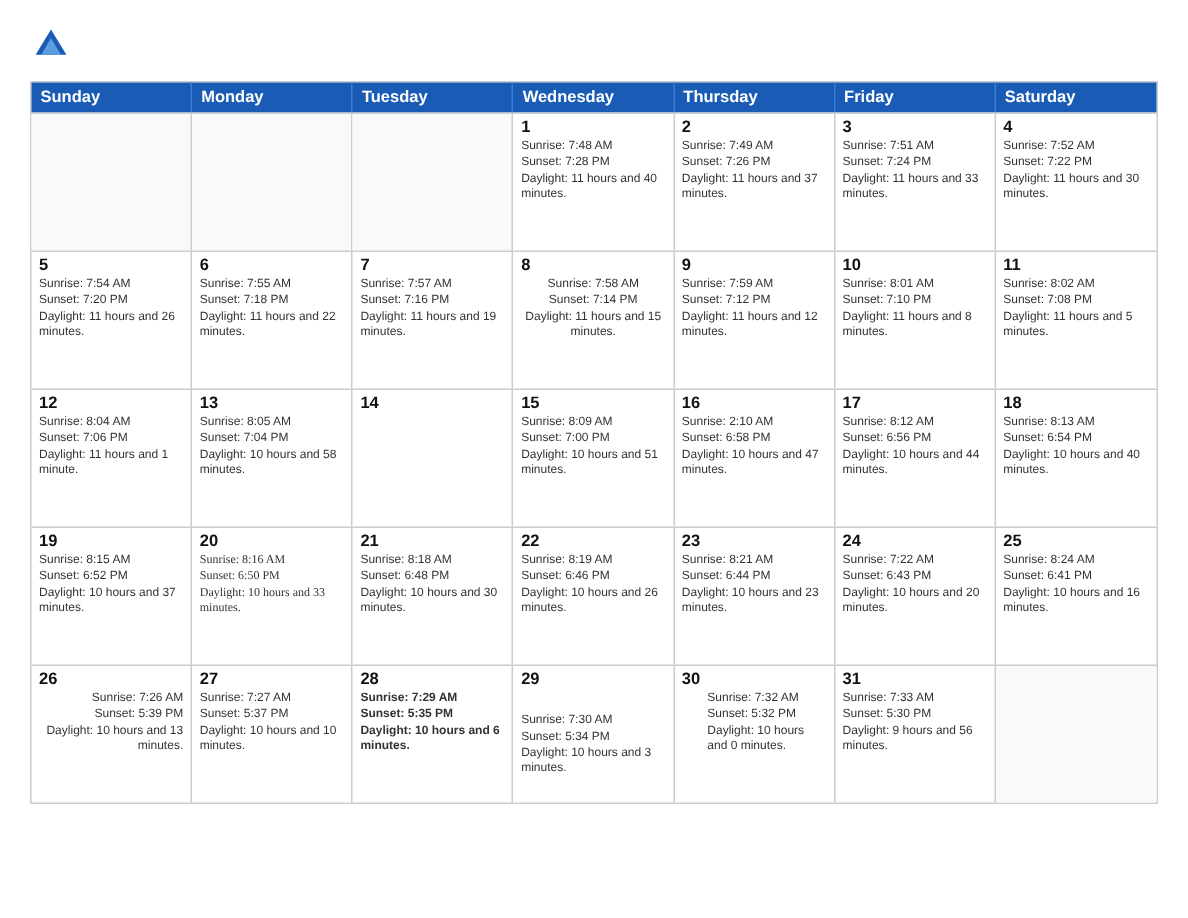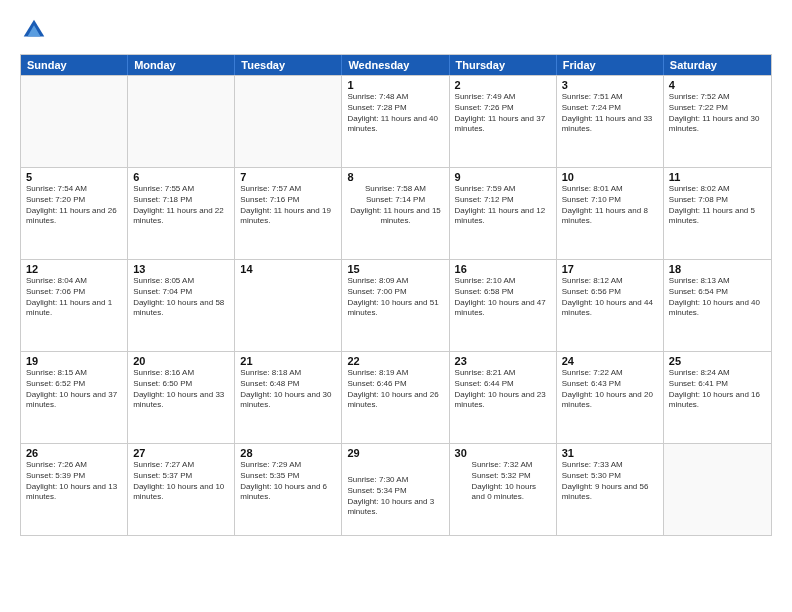--- a/index.html
+++ b/index.html
@@ -254,21 +254,21 @@
         </div>
         <div class="cal-row">
           <div class="cal-cell">
             <div class="day-num">19</div>
             <div class="cell-text" style="white-space: pre-line;">Sunrise: 8:15 AM
 Sunset: 6:52 PM
 Daylight: 10 hours and 37 minutes.</div>
           </div>
           <div class="cal-cell">
             <div class="day-num">20</div>
-            <div class="cell-text" style="white-space: pre-line;">Sunrise: 8:16 AM
+            <div class="cell-text" style="white-space: pre-line; font-family: Liberation Serif, serif;">Sunrise: 8:16 AM
 Sunset: 6:50 PM
 Daylight: 10 hours and 33 minutes.</div>
           </div>
           <div class="cal-cell">
             <div class="day-num">21</div>
             <div class="cell-text" style="white-space: pre-line;">Sunrise: 8:18 AM
 Sunset: 6:48 PM
 Daylight: 10 hours and 30 minutes.</div>
           </div>
           <div class="cal-cell">
@@ -292,33 +292,33 @@
           <div class="cal-cell">
             <div class="day-num">25</div>
             <div class="cell-text" style="white-space: pre-line;">Sunrise: 8:24 AM
 Sunset: 6:41 PM
 Daylight: 10 hours and 16 minutes.</div>
           </div>
         </div>
         <div class="cal-row">
           <div class="cal-cell">
             <div class="day-num">26</div>
-            <div class="cell-text" style="white-space: pre-line;">Sunrise: 7:26 AM
+            <div class="cell-text" style="white-space: pre-line; text-align: right;">Sunrise: 7:26 AM
 Sunset: 5:39 PM
 Daylight: 10 hours and 13 minutes.</div>
           </div>
           <div class="cal-cell">
             <div class="day-num">27</div>
             <div class="cell-text" style="white-space: pre-line;">Sunrise: 7:27 AM
 Sunset: 5:37 PM
 Daylight: 10 hours and 10 minutes.</div>
           </div>
           <div class="cal-cell">
             <div class="day-num">28</div>
-            <div class="cell-text" style="white-space: pre-line;">Sunrise: 7:29 AM
+            <div class="cell-text" style="white-space: pre-line; font-weight: bold;">Sunrise: 7:29 AM
 Sunset: 5:35 PM
 Daylight: 10 hours and 6 minutes.</div>
           </div>
           <div class="cal-cell">
             <div class="day-num">29</div>
             <div class="cell-text" style="white-space: pre-line; margin-top: 16px;">Sunrise: 7:30 AM
 Sunset: 5:34 PM
 Daylight: 10 hours and 3 minutes.</div>
           </div>
           <div class="cal-cell">

